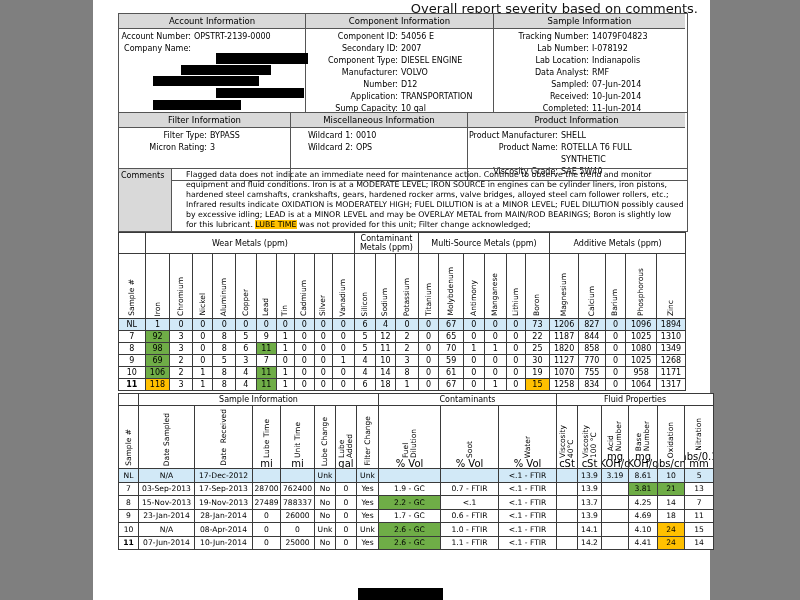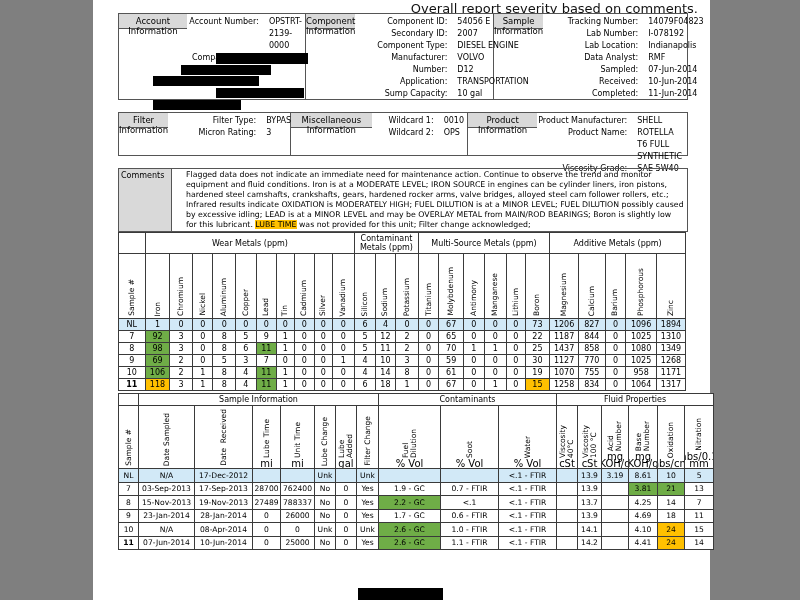--- a/index.html
+++ b/index.html
@@ -9,29 +9,29 @@
     font-family:"DejaVu Sans","Liberation Sans",sans-serif;
     color:#000;
   }
   .page{position:absolute;left:93px;top:0;width:617px;height:600px;background:#ffffff;}
   .severity-note{position:absolute;top:1px;right:12px;font-size:13px;color:#111;}
 
   
   .info-grid{position:absolute;left:25px;border:1px solid #555;display:grid;background:#fff;}
   .ig1{top:13px;width:568px;grid-template-columns:187px 188px 191px;}
   .ig2{top:112px;width:568px;grid-template-columns:172px 177px 217px;}
-  .sec{border-right:1px solid #555;display:flex;flex-direction:row;position:relative;}
+  .sec{border-right:1px solid #555;display:flex;flex-direction:column;position:relative;}
   .sec:last-child{border-right:none;}
   .sec-h{background:#d9d9d9;border-bottom:1px solid #555;text-align:center;
          font-size:8.5px;padding:2px 0;height:10px;line-height:10px;}
   .sec-b{padding:2px 3px 2px 0;flex:1;}
   .ig1 .sec-b{height:81px;}
   .ig2 .sec-b{height:38px;}
   .irow{display:flex;line-height:12px;font-size:8px;}
-  .ilab{text-align:right;padding-right:10px;white-space:nowrap;flex:none;}
+  .ilab{text-align:right;padding-right:3px;white-space:nowrap;flex:none;}
   .ival{text-align:left;}
   .lw72 .ilab{width:72px;} .lw92 .ilab{width:92px;} .lw95 .ilab{width:95px;}
   .lw88 .ilab{width:88px;} .lw62 .ilab{width:62px;} .lw90 .ilab{width:90px;}
   .pn .ival{max-width:88px;}
   .redact{position:absolute;background:#000;}
 
   
   .comments{position:absolute;left:25px;top:168px;width:568px;display:flex;border:1px solid #555;}
   .comments-label{width:48px;background:#d9d9d9;border-right:1px solid #555;
                   font-size:8px;padding:2px 2px;flex:none;}
@@ -442,21 +442,21 @@
           <td>0</td>
           <td>5</td>
           <td>11</td>
           <td>2</td>
           <td>0</td>
           <td>70</td>
           <td>1</td>
           <td>1</td>
           <td>0</td>
           <td>25</td>
-          <td>1437</td>
+          <td>1820</td>
           <td>858</td>
           <td>0</td>
           <td>1080</td>
           <td>1349</td>
         </tr>
         <tr>
           <td class="idc">9</td>
           <td class="s-green">69</td>
           <td>2</td>
           <td>0</td>

